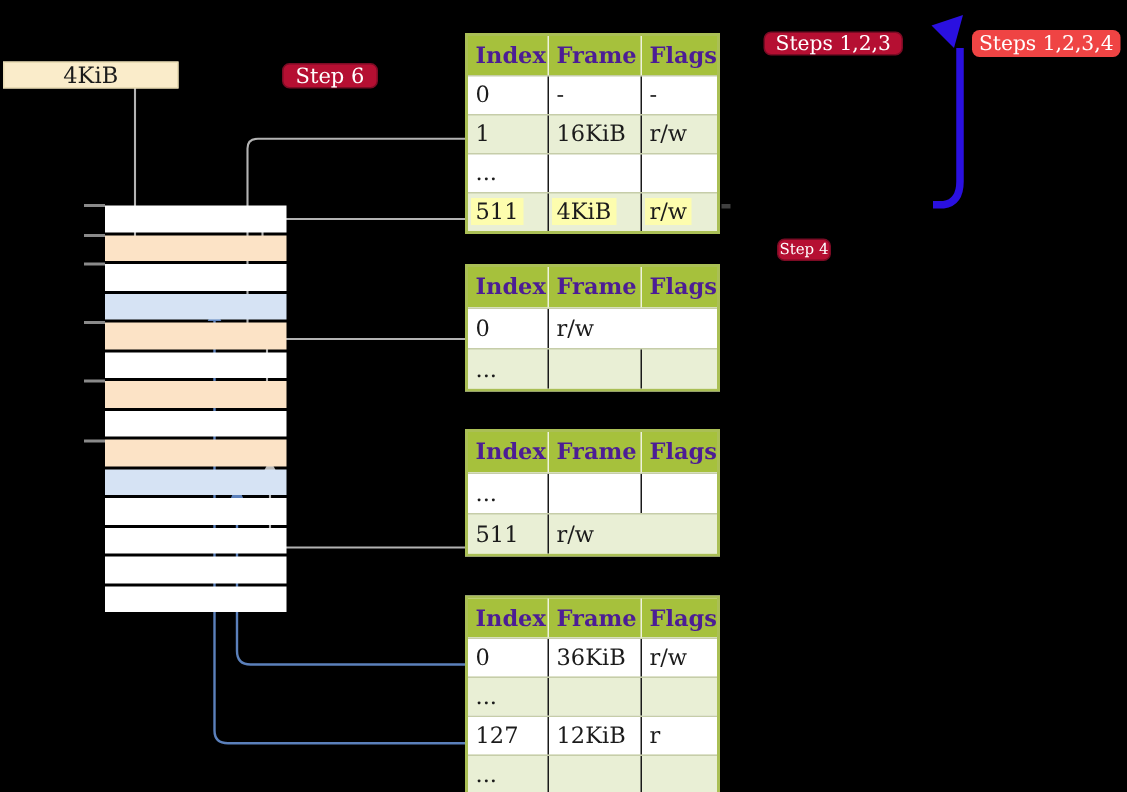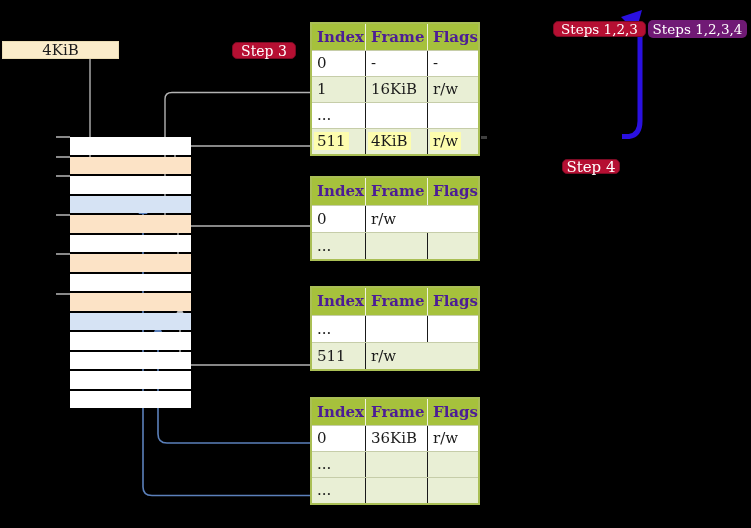--- a/index.html
+++ b/index.html
@@ -16,26 +16,26 @@
     background:#faecca;border:1px solid #e9dcb4;
     color:#1b1b1b;font-size:15px;line-height:16px;text-align:center;
   }
 
   
   .badge{
     position:absolute;color:#fff;font-size:13.5px;
     display:flex;align-items:center;justify-content:center;
     border-radius:5px;white-space:nowrap;
   }
-  .badge.red{background:#b50f32;border:1px solid #7b0b24;margin-left:44px;}
-  .badge.blue{background:#701a75;}
+  .badge.red{background:#b50f32;border:1px solid #7b0b24;}
+  .badge.blue{background:#ef4444;}
   .badge.b-step0{left:188px;top:42px;width:64px;height:17px;font-size:14px;}
   .badge.b-steps123{left:509px;top:21px;width:93px;height:16px;}
   .badge.b-steps1234{left:648px;top:20px;width:99px;height:18px;}
-  .badge.b-step4{left:518px;top:159px;width:58px;height:15px;font-size:15px;}
+  .badge.b-step4{left:518px;top:159px;width:36px;height:15px;font-size:10px;}
 
   
   .memcol{position:absolute;left:70px;top:137px;width:121px;}
   .memrow{height:17.5px;margin-bottom:2px;}
   .memrow.white{background:#ffffff;}
   .memrow.peach{background:#fce3c6;}
   .memrow.blue{background:#d6e3f4;}
   .tick{position:absolute;left:56px;width:14px;height:2px;background:#8a8a8a;}
 
   
@@ -88,21 +88,21 @@
     <g fill="#5b80bb" stroke="none">
       <polygon points="158,323 153.5,333 162.5,333"></polygon>
       <polygon points="143,204 138.5,214 147.5,214"></polygon>
     </g>
     <path d="M622,136.5 L629,136.5 Q640,135 640,121 L640,32" stroke="#2a10e0" stroke-width="5" fill="none"></path>
     <polygon points="621,17 642,10 636,32" fill="#2a10e0"></polygon>
   </svg>
 
   <div class="page-label">4KiB</div>
 
-  <div class="badge red b-step0">Step 3</div>
+  <div class="badge red b-step0">Step 6</div>
   <div class="badge red b-steps123">Steps 1,2,3</div>
   <div class="badge blue b-steps1234">Steps 1,2,3,4</div>
   <div class="badge red b-step4">Step 4</div>
 
   <div class="tick" style="top:136px"></div>
   <div class="tick" style="top:155.5px"></div>
   <div class="tick" style="top:175px"></div>
   <div class="tick" style="top:214px"></div>
   <div class="tick" style="top:253px"></div>
   <div class="tick" style="top:292.5px"></div>
@@ -195,20 +195,25 @@
     <div class="trow">
       <div class="c">0</div>
       <div class="c">36KiB</div>
       <div class="c">r/w</div>
     </div>
     <div class="trow green">
       <div class="c">...</div>
       <div class="c"></div>
       <div class="c"></div>
     </div>
+    <div class="trow">
+      <div class="c">127</div>
+      <div class="c">12KiB</div>
+      <div class="c">r</div>
+    </div>
     <div class="trow green">
       <div class="c">...</div>
       <div class="c"></div>
       <div class="c"></div>
     </div>
   </div>
 
   <div class="frag"></div>
 </div>
 

